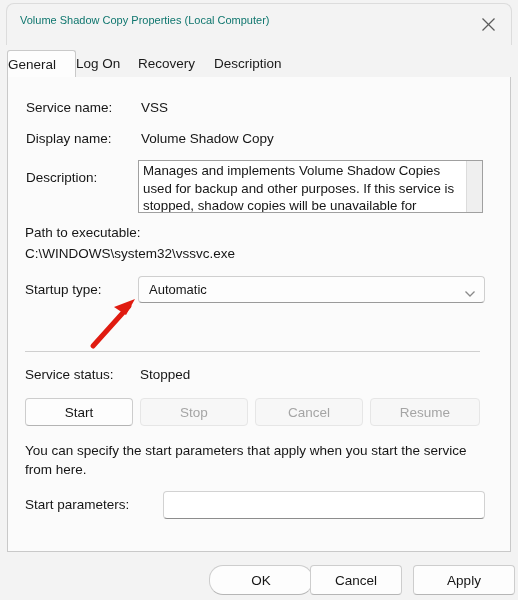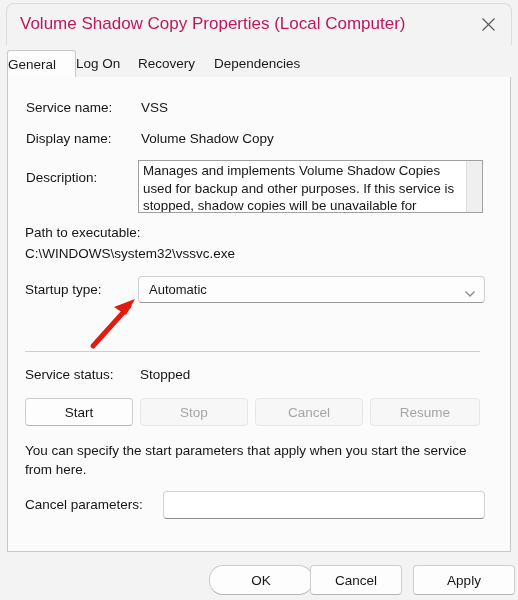--- a/index.html
+++ b/index.html
@@ -36,22 +36,22 @@
     border-top-right-radius: 8px;
     border-top: 1px solid #dcdcdc;
     border-left: 1px solid #dcdcdc;
     border-right: 1px solid #dcdcdc;
     box-sizing: border-box;
   }
   #title-text {
     position: absolute;
     left: 13px;
     top: 10px;
-    font-size: 17px;
-    color: #be185d;
+    font-size: 11px;
+    color: #0f766e;
     letter-spacing: 0px;
     white-space: nowrap;
   }
   #close-button {
     position: absolute;
     right: 0px;
     top: 0px;
     width: 45px;
     height: 40px;
     display: flex;
@@ -298,21 +298,21 @@
     <div class="tab selected" style="left:0px; width:69px;">
       <span>General</span>
     </div>
     <div class="tab unselected" style="left:69px; width:62px;">
       <span>Log On</span>
     </div>
     <div class="tab unselected" style="left:131px; width:76px;">
       <span>Recovery</span>
     </div>
     <div class="tab unselected" style="left:207px; width:103px;">
-      <span>Dependencies</span>
+      <span>Description</span>
     </div>
     <div class="tab unselected" style="left:310px; width:194px;"></div>
   </div>
 
   <div id="panel">
 
     <div class="field-label" style="left:18px; top:23px;">Service name:</div>
     <div class="field-value" style="left:133px; top:23px;">VSS</div>
 
     <div class="field-label" style="left:18px; top:54px;">Display name:</div>
@@ -360,21 +360,21 @@
   </div>
   <div class="ctrl-button disabled" style="left:255px; width:108px;">
     <span>Cancel</span>
   </div>
   <div class="ctrl-button disabled" style="left:370px; width:110px;">
     <span>Resume</span>
   </div>
 
   <div id="help-text">You can specify the start parameters that apply when you start the service from here.</div>
 
-  <div class="field-label" style="left:25px; top:497px;">Cancel parameters:</div>
+  <div class="field-label" style="left:25px; top:497px;">Start parameters:</div>
   <input id="startparams-input" type="text" placeholder="" style="">
 
   <div class="footer-button" style="left:209px; width:104px;border-radius:14px;">
     <span>OK</span>
   </div>
   <div class="footer-button" style="left:310px; width:92px;">
     <span>Cancel</span>
   </div>
   <div class="footer-button" style="left:413px; width:102px;">
     <span>Apply</span>

